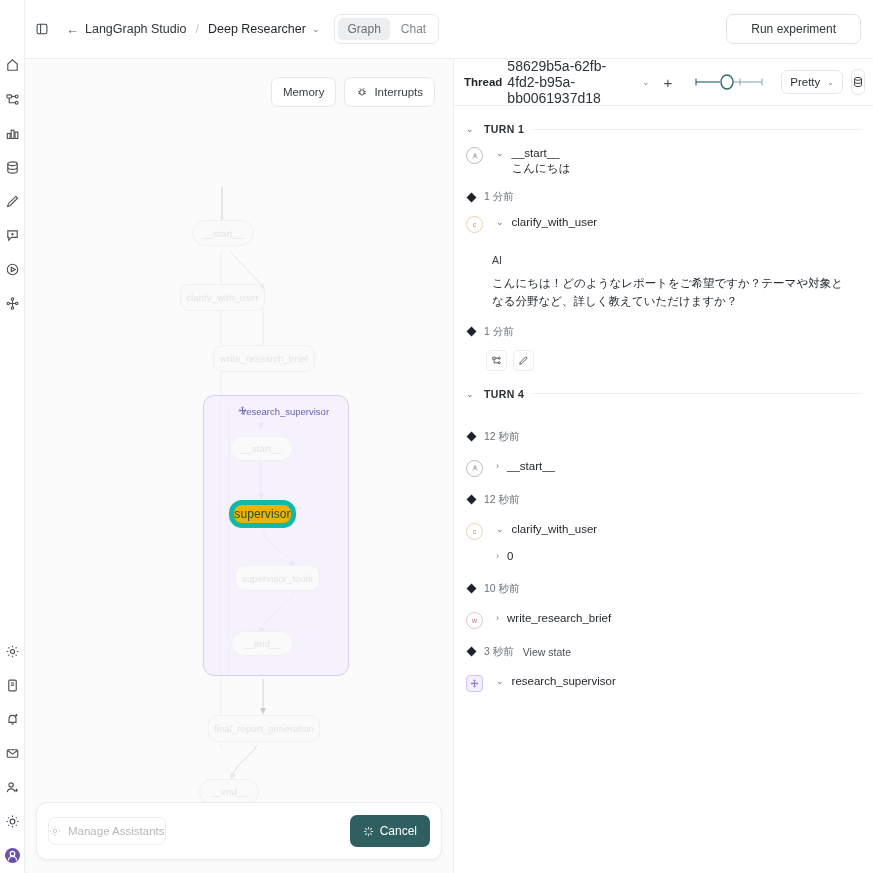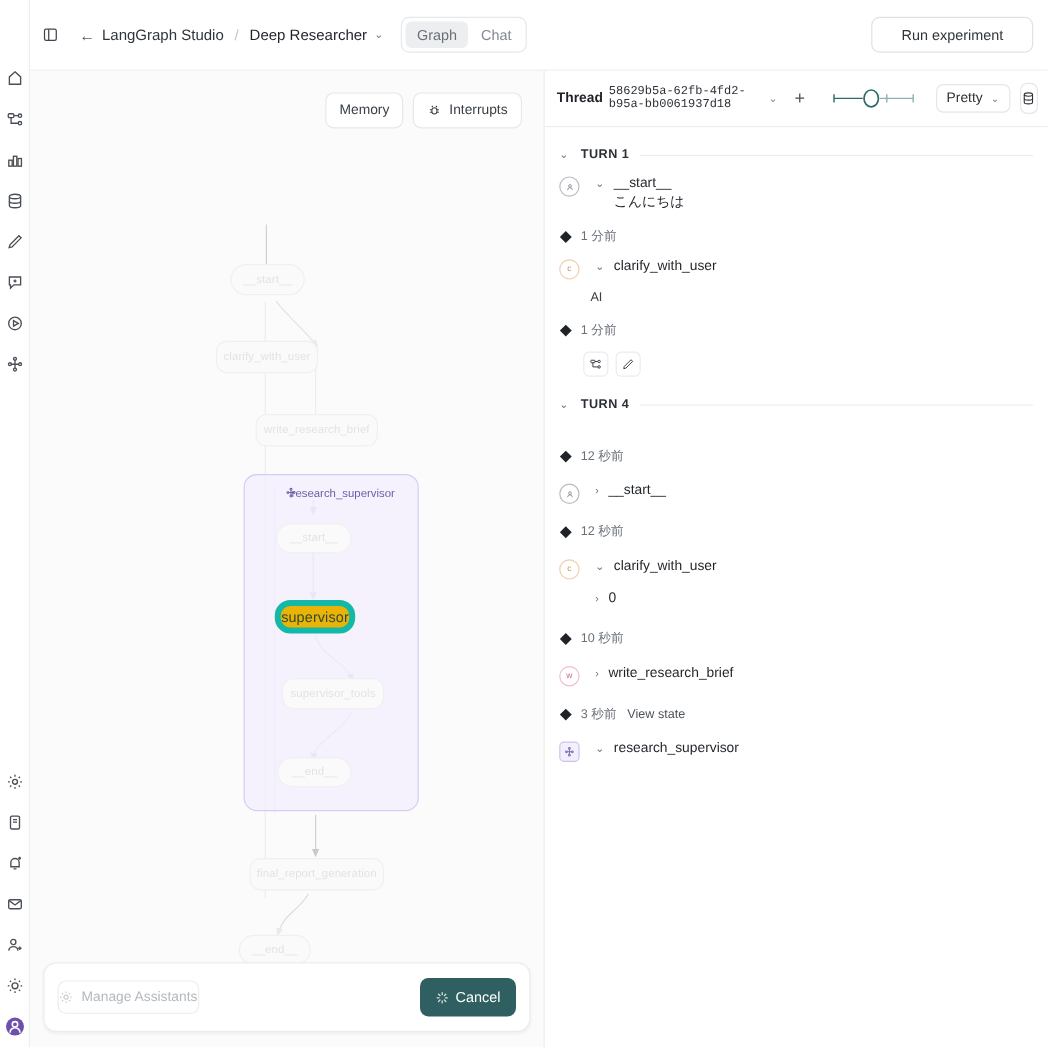--- a/index.html
+++ b/index.html
@@ -151,21 +151,21 @@
   .spinner svg { width: 11px; height: 11px; display: block; }
 
   
   .thread-pane { flex: 1; display: flex; flex-direction: column; min-width: 0; background: #fff; }
   .thread-head {
     height: 47px; flex: 0 0 47px;
     border-bottom: 1px solid #eceef0;
     display: flex; align-items: center; padding: 0 8px 0 10px; gap: 0;
   }
   .th-label { font-size: 11.5px; font-weight: bold; color: #1f2328; margin-right: 5px; }
-  .th-id { font-size: 10px; color: #2d3238; font-family: Liberation Mono, monospace; }
+  .th-id { font-size: 14px; color: #2d3238; }
   .th-chev { font-size: 9px; color: #848a91; margin-left: 7px; cursor: pointer; }
   .th-plus { font-size: 15px; color: #4a5056; margin-left: 14px; cursor: pointer; line-height: 1; }
   .slider { margin-left: 22px; display: flex; align-items: center; }
   .slider svg { display: block; }
   .pretty {
     margin-left: 17px;
     display: inline-flex; align-items: center; gap: 7px;
     border: 1px solid #e4e6e9; border-radius: 6px;
     padding: 5px 8px; font-size: 11.5px; color: #2c3136;
     background: #fff; font-family: inherit; cursor: pointer;
@@ -207,21 +207,21 @@
   .node-chev { font-size: 9px; color: #6e747b; margin: 1px 8px 0 13px; cursor: pointer; }
   .node-name { font-size: 11.5px; color: #1f2328; }
   .node-col { display: flex; flex-direction: column; }
   .node-text { font-size: 11.5px; color: #24292f; margin-top: 2px; }
 
   .meta-row { display: flex; align-items: center; gap: 9px; margin-top: 14px; padding-left: 2px; }
   .diamond { width: 7px; height: 7px; background: #1f2328; transform: rotate(45deg); flex: 0 0 7px; }
   .meta-time { font-size: 10.5px; color: #6b7178; }
   .meta-link { font-size: 10.5px; color: #4e545b; cursor: pointer; }
 
-  .ai-block { padding-left: 26px; margin-top: 9px; }
+  .ai-block { padding-left: 26px; margin-top: 21px; }
   .ai-tag { font-size: 10.5px; color: #3a4046; margin-bottom: 9px; }
   .ai-text { font-size: 11.5px; line-height: 1.55; color: #24292f; max-width: 362px; }
 
   .icon-btn-row { display: flex; gap: 6px; padding-left: 20px; margin-top: 11px; }
   .icon-btn {
     width: 21px; height: 21px; border: 1px solid #ececee; border-radius: 5px;
     background: #fff; display: flex; align-items: center; justify-content: center; cursor: pointer;
   }
   .icon-btn svg { width: 11px; height: 11px; color: #3a4046; display: block; }
 
@@ -539,20 +539,21 @@
           </div>
 
           <div class="node-row">
             <span class="node-badge badge-c">c</span>
             <span class="node-chev">⌄</span>
             <span class="node-name">clarify_with_user</span>
           </div>
 
           <div class="ai-block">
             <div class="ai-tag">AI</div>
+            <div class="ai-text">こんにちは！どのようなレポートをご希望ですか？テーマや対象となる分野など、詳しく教えていただけますか？</div>
           </div>
 
           <div class="meta-row">
             <span class="diamond"></span>
             <span class="meta-time">1 分前</span>
           </div>
 
           <div class="icon-btn-row">
             <span class="icon-btn">
               <svg viewBox="0 0 16 16" fill="none" stroke="currentColor" stroke-width="1.2">

